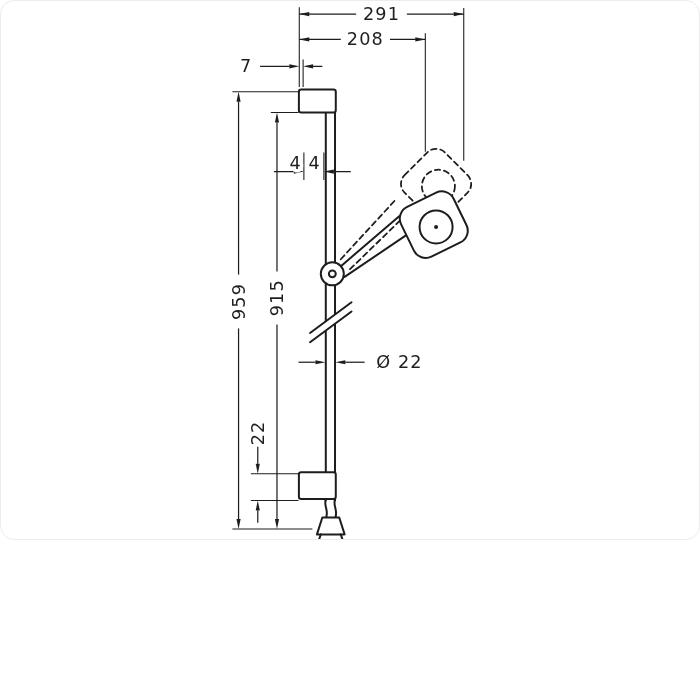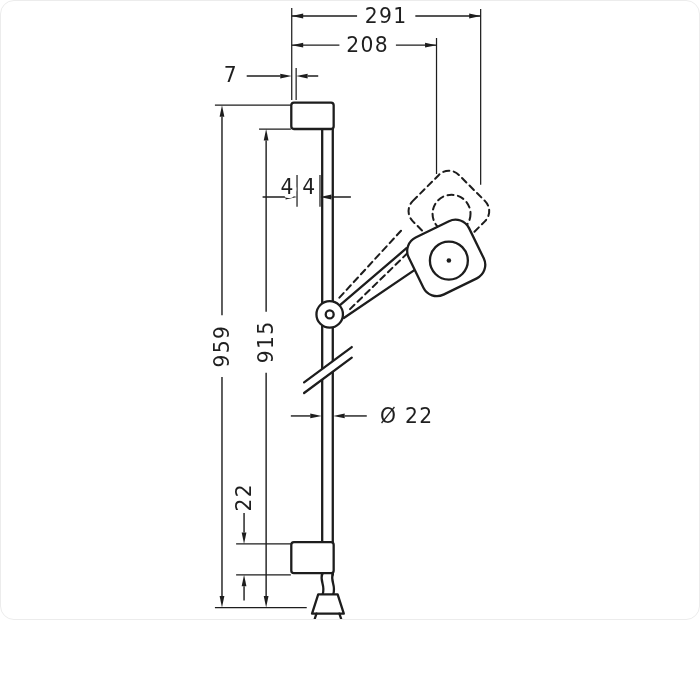--- a/index.html
+++ b/index.html
@@ -1,18 +1,18 @@
 <!DOCTYPE html>
 <html><head>
 <meta charset="utf-8">
 <style>
   html,body{margin:0;padding:0;background:#fff;}
   body{font-family:"DejaVu Sans", sans-serif;}
   .stage{
-    width:700px;height:620px;background:#ffffff;
+    width:700px;height:540px;background:#ffffff;
     border:1px solid #ececec;border-radius:14px;
     box-sizing:border-box;overflow:hidden;position:relative;
   }
   svg{display:block;width:100%;height:100%;}
   .part{stroke:#1d1d1d;stroke-width:2.6;fill:none;stroke-linejoin:round;stroke-linecap:round;}
   .part-fill{stroke:#1d1d1d;stroke-width:2.6;fill:#ffffff;stroke-linejoin:round;}
   .dashed{stroke:#1d1d1d;stroke-width:2.3;fill:none;stroke-dasharray:7 5;stroke-linecap:round;}
   .dim{stroke:#1d1d1d;stroke-width:1.6;fill:none;}
   .ext{stroke:#1d1d1d;stroke-width:1.4;fill:none;}
   .arrow{fill:#1d1d1d;stroke:none;}

